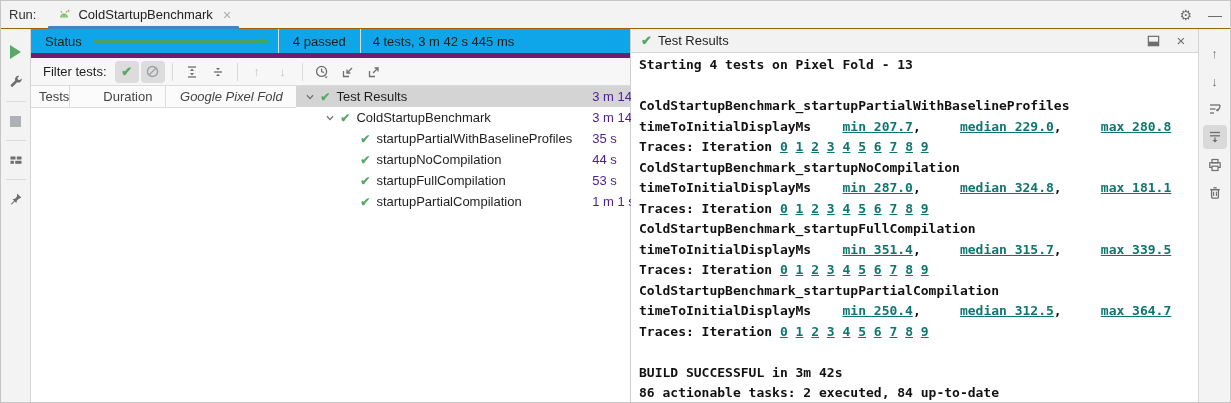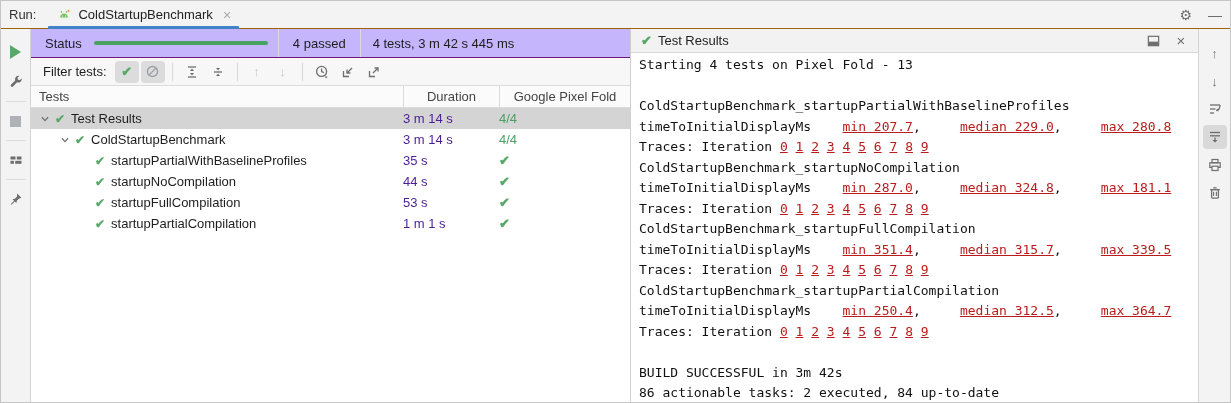--- a/index.html
+++ b/index.html
@@ -21,58 +21,58 @@
   .tb-glyph{color:#6e6e6e;font-size:14px;padding:0 8px;cursor:pointer;}
   
   .main{display:flex;height:374px;}
   .left-toolbar{width:30px;background:#f3f3f3;border-right:1px solid #d4d4d4;display:flex;flex-direction:column;align-items:center;padding-top:8px;}
   .lt-btn{width:24px;height:24px;display:flex;align-items:center;justify-content:center;margin:3px 0;cursor:pointer;}
   .lt-sep{width:20px;height:1px;background:#dcdcdc;margin:4px 0;}
   .play-tri{width:0;height:0;border-left:11px solid #59a869;border-top:7px solid transparent;border-bottom:7px solid transparent;}
   .stop-sq{width:11px;height:11px;background:#aeb2b6;}
   
   .left-panel{width:600px;background:#fff;border-right:1px solid #cfcfcf;display:flex;flex-direction:column;}
-  .status-row{height:29px;background:#c4b5fd;border-bottom:1px solid #701a75;display:flex;align-items:center;}
+  .status-row{height:29px;background:#0ea5e9;border-bottom:5px solid #701a75;display:flex;align-items:center;}
   .status-label{padding:0 12px 0 14px;}
   .progress{width:174px;height:4px;border-radius:2px;background:#47a35f;margin-right:10px;}
   .vsep{width:1px;align-self:stretch;background:#dcdcdc;}
   .passed{padding:0 14px;text-align:right;}
   .summary{padding:0 12px;color:#1e1e1e;text-align:center;}
   .filter-row{height:28px;background:#f7f7f7;border-bottom:1px solid #dcdcdc;display:flex;align-items:center;padding-left:12px;gap:2px;}
   .f-label{margin-right:6px;}
   .f-btn{width:24px;height:22px;border-radius:4px;display:flex;align-items:center;justify-content:center;cursor:pointer;}
   .f-btn.toggled{background:#dcdcdc;}
   .f-sep{width:1px;height:18px;background:#d9d9d9;margin:0 5px;}
   .glyph-check{color:#59a869;font-size:13px;font-weight:bold;}
   .glyph-arrow{color:#6e6e6e;font-size:13px;}
   .glyph-arrow.disabled{color:#c4c4c4;}
   
-  .tree{flex:1;display:flex;flex-direction:column;background:#fff;}
+  .tree{flex:1;display:flex;background:#fff;}
   .tree-header{height:22px;display:flex;align-items:center;background:#fbfbfb;border-bottom:1px solid #dcdcdc;color:#444;}
   .tree-header .c-name{padding-left:8px;}
   .c-name{flex:1;display:flex;align-items:center;min-width:0;}
-  .c-dur{width:96px;text-align:center;}
-  .c-dev{width:131px;text-align:left;}
+  .c-dur{width:96px;text-align:center;padding-left:20px;}
+  .c-dev{width:131px;text-align:left;font-style:italic;}
   .tree-header .c-dur,.tree-header .c-dev{border-left:1px solid #dcdcdc;align-self:stretch;display:flex;align-items:center;justify-content:center;}
   .tree-row{height:21px;display:flex;align-items:center;cursor:pointer;}
   .tree-row.selected{background:#d4d4d4;}
   .tree-row .c-dur{color:#4c1d95;text-align:left;padding-right:18px;}
   .tree-row .dev-frac{color:#4d9f62;}
   .tree-row .dev-check{color:#59a869;font-weight:bold;}
   .row-check{color:#59a869;font-weight:bold;margin-right:6px;font-size:12px;}
   .chev{display:inline-flex;width:16px;justify-content:center;margin-right:2px;}
   
   .right-panel{flex:1;display:flex;flex-direction:column;background:#fff;min-width:0;}
   .console-header{height:24px;background:#f2f2f2;border-bottom:1px solid #d6d6d6;display:flex;align-items:center;padding:0 6px 0 10px;gap:6px;}
   .ch-title{color:#222;}
   .ch-spacer{flex:1;}
   .ch-btn{width:22px;height:20px;display:flex;align-items:center;justify-content:center;cursor:pointer;color:#6e6e6e;}
-  .console-body{flex:1;padding:2px 0 0 8px;font-family:"DejaVu Sans Mono",monospace;font-size:13px;font-weight:400;color:#111;overflow:hidden;}
+  .console-body{flex:1;padding:2px 0 0 8px;font-family:"DejaVu Sans Mono",monospace;font-size:13px;font-weight:700;color:#111;overflow:hidden;}
   .console-line{height:20.5px;line-height:20.5px;white-space:pre;}
-  .console-line .lnk{color:#b91c1c;text-decoration:underline;cursor:pointer;text-align:right;}
+  .console-line .lnk{color:#0f766e;text-decoration:underline;cursor:pointer;text-align:right;}
   
   .right-toolbar{width:32px;background:#f3f3f3;border-left:1px solid #d4d4d4;display:flex;flex-direction:column;align-items:center;padding-top:10px;}
   .rt-btn{width:24px;height:24px;border-radius:4px;display:flex;align-items:center;justify-content:center;margin:2px 0;cursor:pointer;color:#6e6e6e;}
   .rt-btn.selected{background:#d9d9d9;}
   svg.ic{display:block;}
 </style>
 </head>
 <body>
 
 <div class="app">

